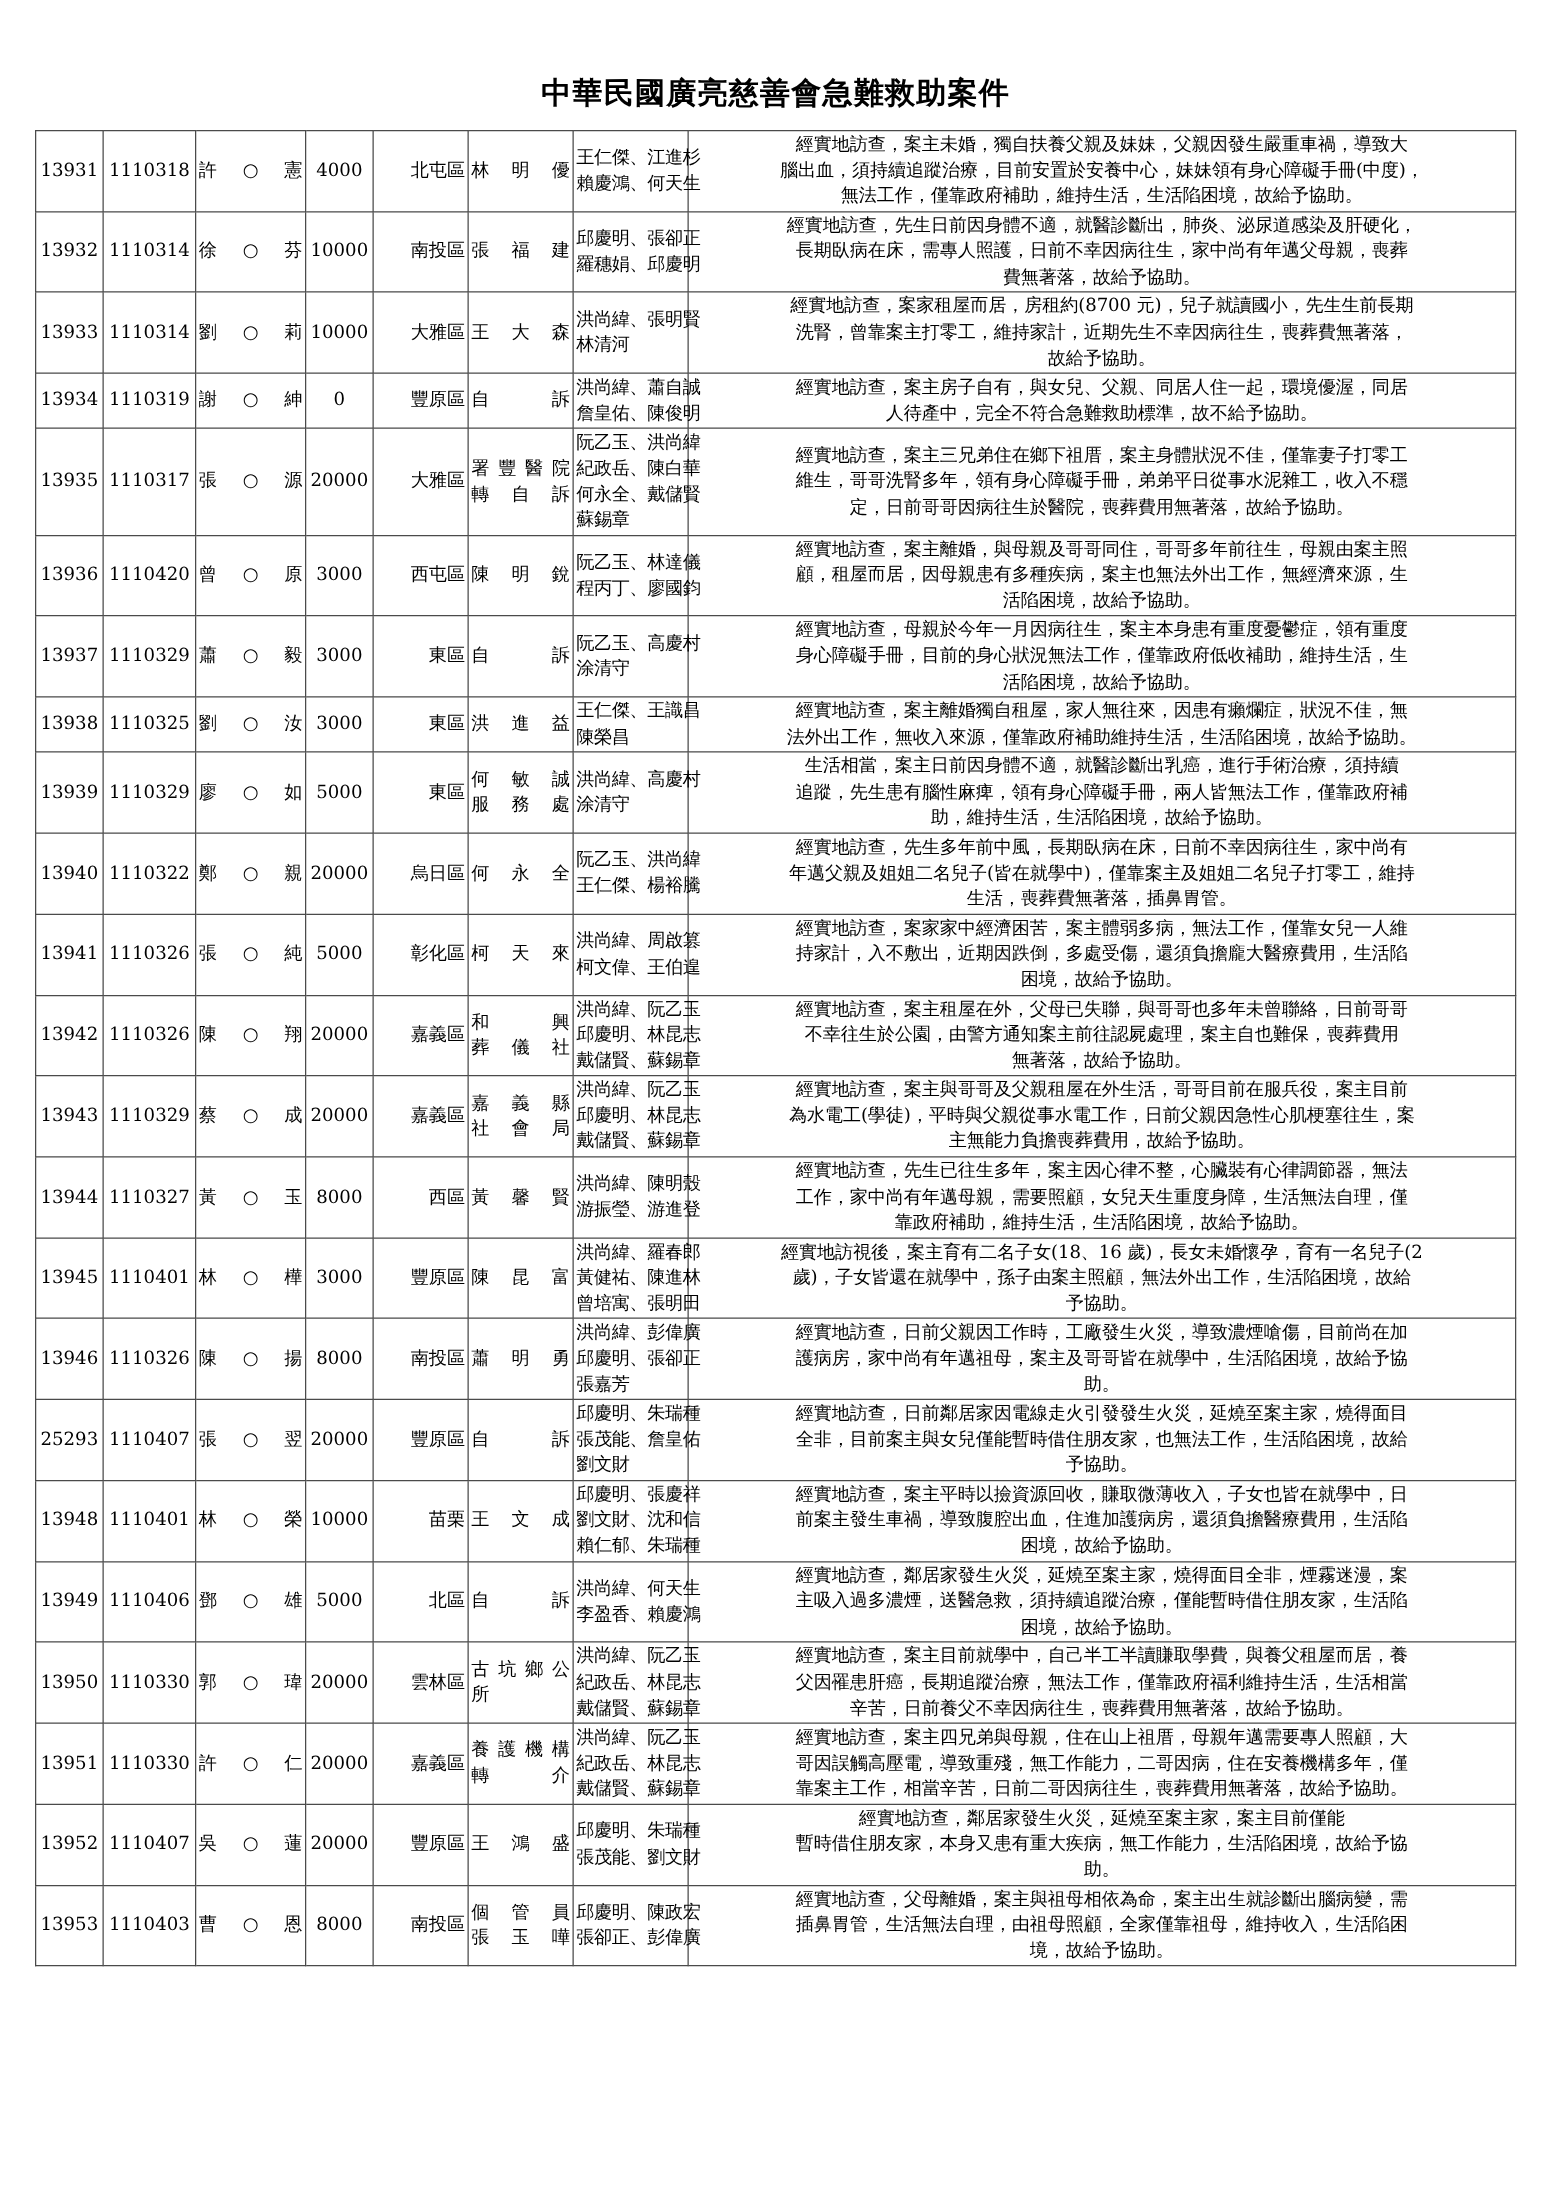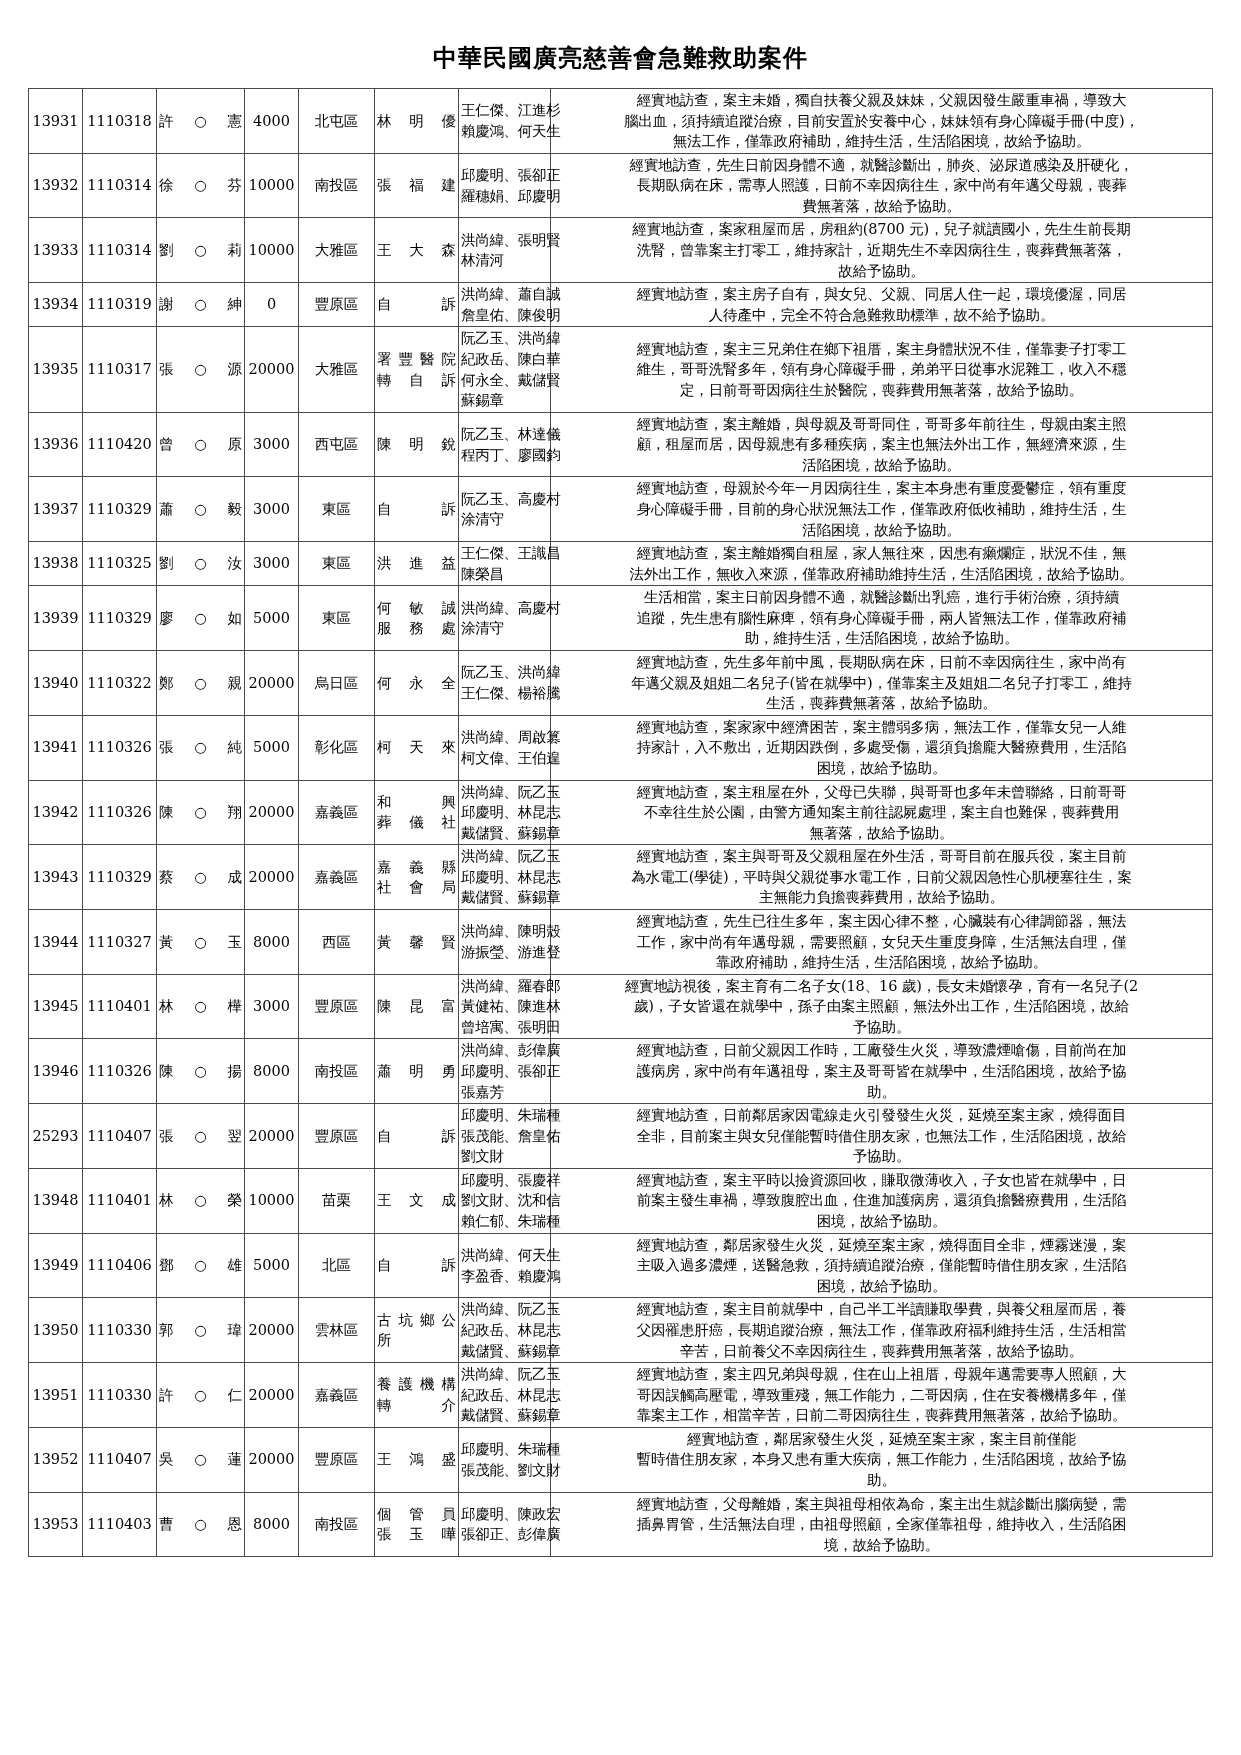--- a/index.html
+++ b/index.html
@@ -13,21 +13,21 @@
     height: 1755px;
     font-family: "DejaVu Serif", "Liberation Serif", serif;
     color: #000000;
     overflow: hidden;
   }
   .page {
     position: relative;
     width: 1241px;
     height: 1332px;
     box-sizing: border-box;
-    padding: 0;
+    padding: 16px;
   }
   .doc-title {
     text-align: center;
     font-size: 24px;
     font-weight: bold;
     letter-spacing: 1px;
     margin: 0;
     padding-top: 42px;
     padding-bottom: 14px;
     font-family: "DejaVu Serif", "Liberation Serif", serif;
@@ -56,21 +56,21 @@
   col.c-vol     { width: 92px;  }
   col.c-desc    { width: 662px; }
 
   td.id, td.date, td.amount {
     text-align: center;
     font-family: "Liberation Serif", "DejaVu Serif", serif;
     font-size: 15px;
     white-space: nowrap;
   }
   td.region {
-    text-align: center;
+    text-align: right;
     white-space: nowrap;
   }
   td.name {
     text-align: justify;
     text-align-last: justify;
     padding-left: 5px;
     padding-right: 5px;
     white-space: nowrap;
   }
   td.source {
@@ -303,21 +303,21 @@
           <td class="source">
             <span class="srcline">何 永 全</span>
           </td>
           <td class="vol">
             <span class="vline">阮乙玉、洪尚緯</span>
             <span class="vline">王仁傑、楊裕騰</span>
           </td>
           <td class="desc">
             <span class="dline">經實地訪查，先生多年前中風，長期臥病在床，日前不幸因病往生，家中尚有</span>
             <span class="dline">年邁父親及姐姐二名兒子(皆在就學中)，僅靠案主及姐姐二名兒子打零工，維持</span>
-            <span class="dline">生活，喪葬費無著落，故給予協助。</span>
+            <span class="dline">生活，喪葬費無著落，插鼻胃管。</span>
           </td>
         </tr>
         <tr>
           <td class="id">13941</td>
           <td class="date">1110326</td>
           <td class="name">張 ○ 純</td>
           <td class="amount">5000</td>
           <td class="region">彰化區</td>
           <td class="source">
             <span class="srcline">柯 天 來</span>

